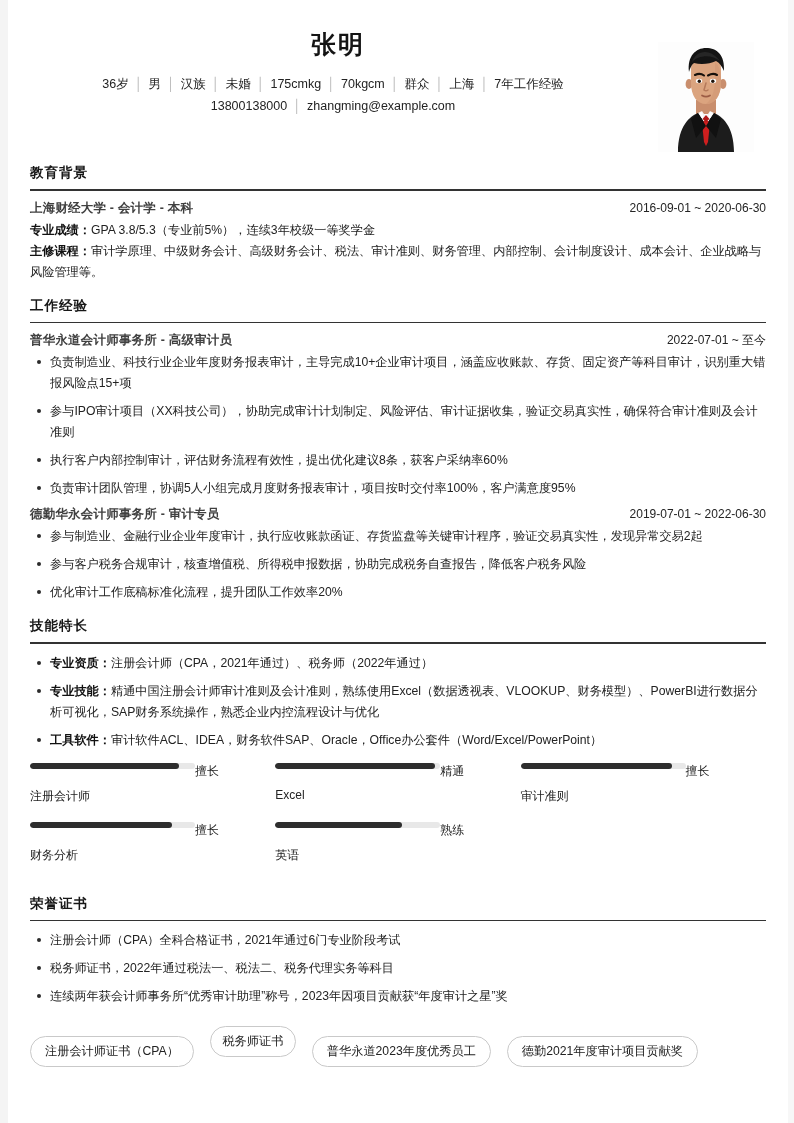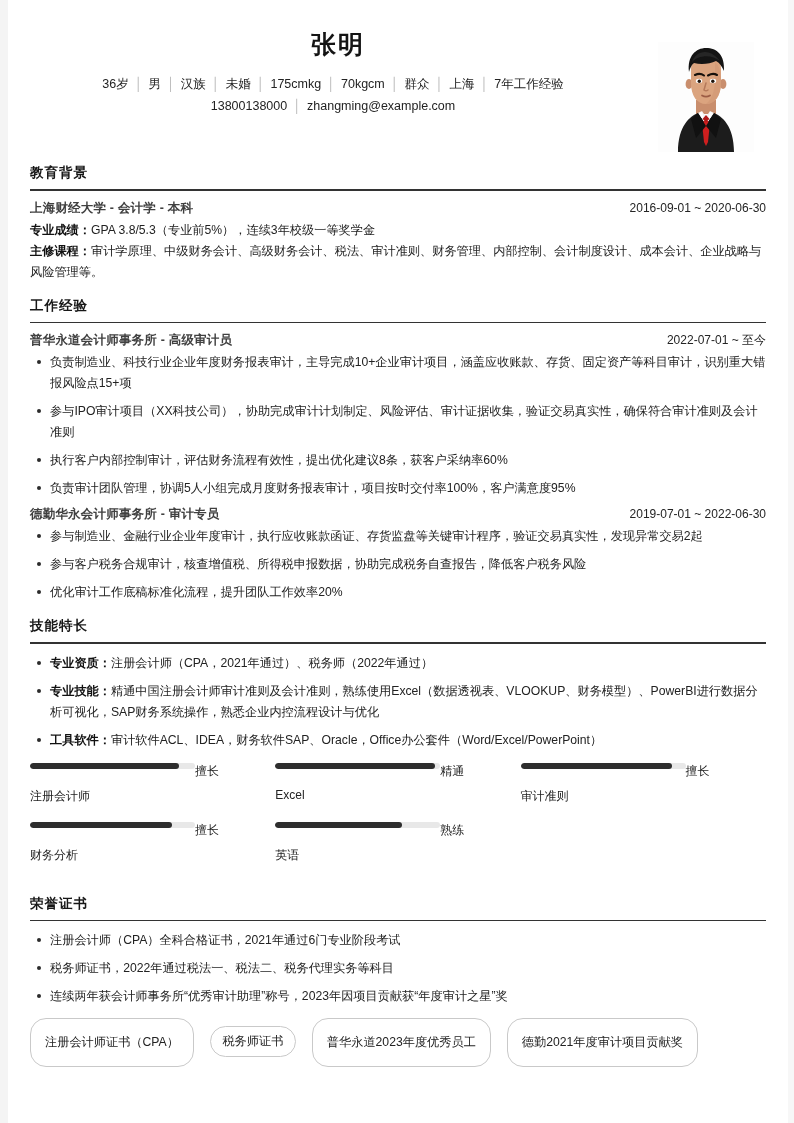--- a/index.html
+++ b/index.html
@@ -195,21 +195,21 @@
     gap: 16px;
     margin-top: 16px;
     padding-bottom: 4px;
     height: 44px;
   }
   .tag {
     border: 1px solid #c9c9c9;
     border-radius: 16px;
     font-size: 12.2px;
     color: #222222;
-    padding: 14px 14px;
+    padding: 5px 14px;
     background: #ffffff;
     white-space: nowrap;
     line-height: 19px;
   }
   .tag.narrow {
     white-space: normal;
     width: 68px;
     text-align: center;
     padding: 5px 8px;
     overflow: visible;

